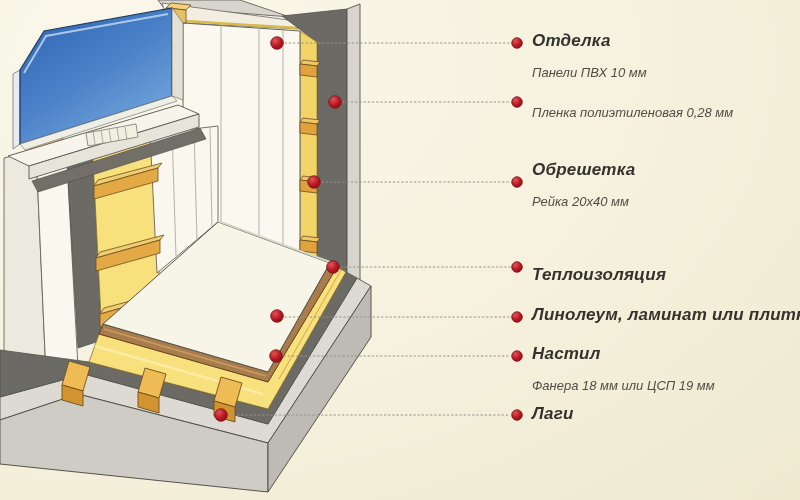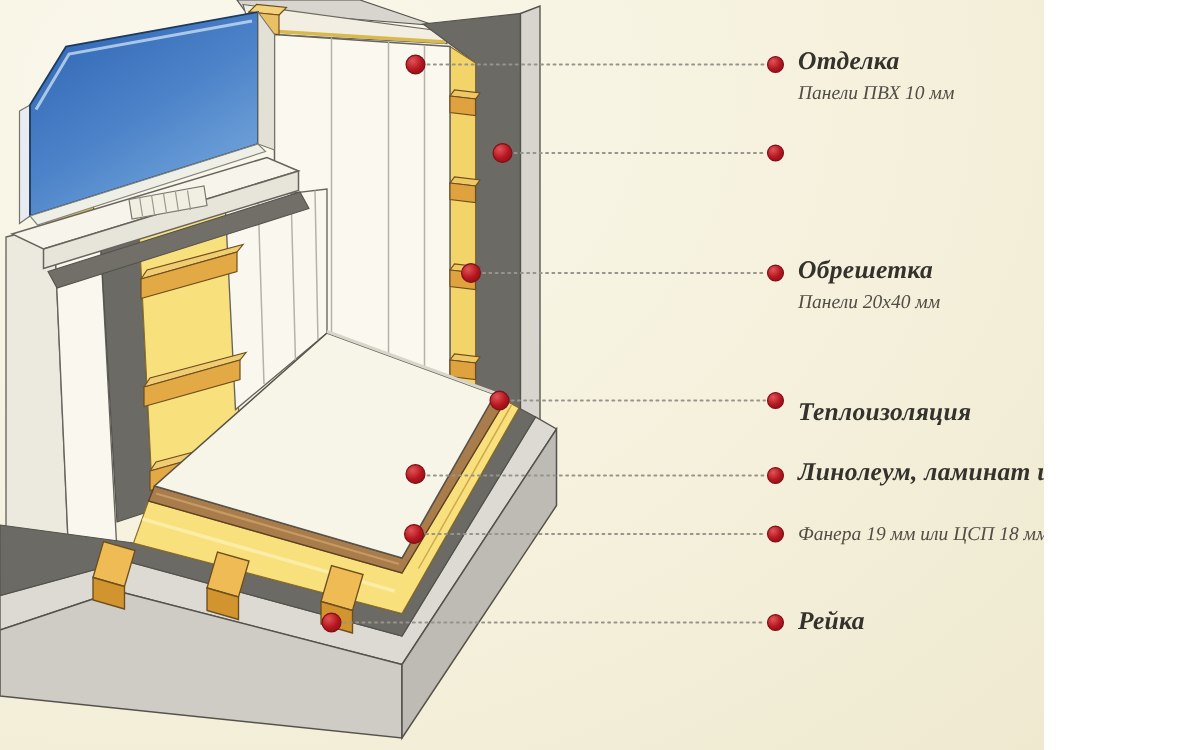--- a/index.html
+++ b/index.html
@@ -1,29 +1,29 @@
 <!DOCTYPE html>
 <html><head>
 <meta charset="utf-8">
 <style>
   html,body{margin:0;padding:0;}
   #stage{
-    position:relative;width:696px;height:500px;overflow:hidden;
+    position:relative;width:800px;height:500px;overflow:hidden;
     background:radial-gradient(ellipse at 18% 12%, #faf8ec 0%, #f5f1dd 55%, #eee9cf 100%);
-    font-family:Liberation Serif, serif;
+    font-family:Liberation Sans, sans-serif;
   }
   #diagram-svg{position:absolute;left:0;top:0;}
   .callout{position:absolute;left:532px;z-index:2;}
   .ct{
     font-size:17px;font-weight:bold;font-style:italic;color:#34322d;
     line-height:19px;white-space:nowrap;letter-spacing:.2px;
   }
   .cs{
     font-size:13px;font-style:italic;color:#504d46;line-height:15px;
-    margin-top:4px;white-space:nowrap;
+    margin-top:15px;white-space:nowrap;
   }
   .cs:empty{display:none;}
 </style>
 </head>
 <body>
 
 <div id="stage">
 
 <svg id="diagram-svg" width="800" height="500" viewBox="0 0 800 500">
   <defs>
@@ -157,33 +157,35 @@
     <circle cx="517" cy="356" r="5.3" fill="url(#reddot)"></circle>
     <circle cx="517" cy="415" r="5.3" fill="url(#reddot)"></circle>
   </g>
 </svg>
 
   <div class="callout" style="top:31px">
     <div class="ct">Отделка</div>
     <div class="cs">Панели ПВХ 10 мм</div>
   </div>
   <div class="callout" style="top:90px">
+    <div class="cs">Пленка полиэтиленовая 0,28 мм</div>
   </div>
-  <div class="callout" style="top:170px">
+  <div class="callout" style="top:160px">
     <div class="ct">Обрешетка</div>
-    <div class="cs">Панели 20х40 мм</div>
+    <div class="cs">Рейка 20х40 мм</div>
   </div>
   <div class="callout" style="top:265px">
     <div class="ct">Теплоизоляция</div>
 
   </div>
   <div class="callout" style="top:305px">
     <div class="ct">Линолеум, ламинат или плитка</div>
 
   </div>
   <div class="callout" style="top:344px">
-    <div class="cs">Фанера 19 мм или ЦСП 18 мм</div>
+    <div class="ct">Настил</div>
+    <div class="cs">Фанера 18 мм или ЦСП 19 мм</div>
   </div>
   <div class="callout" style="top:404px">
-    <div class="ct">Рейка</div>
+    <div class="ct">Лаги</div>
   </div>
 
 </div>
 
 </body></html>

